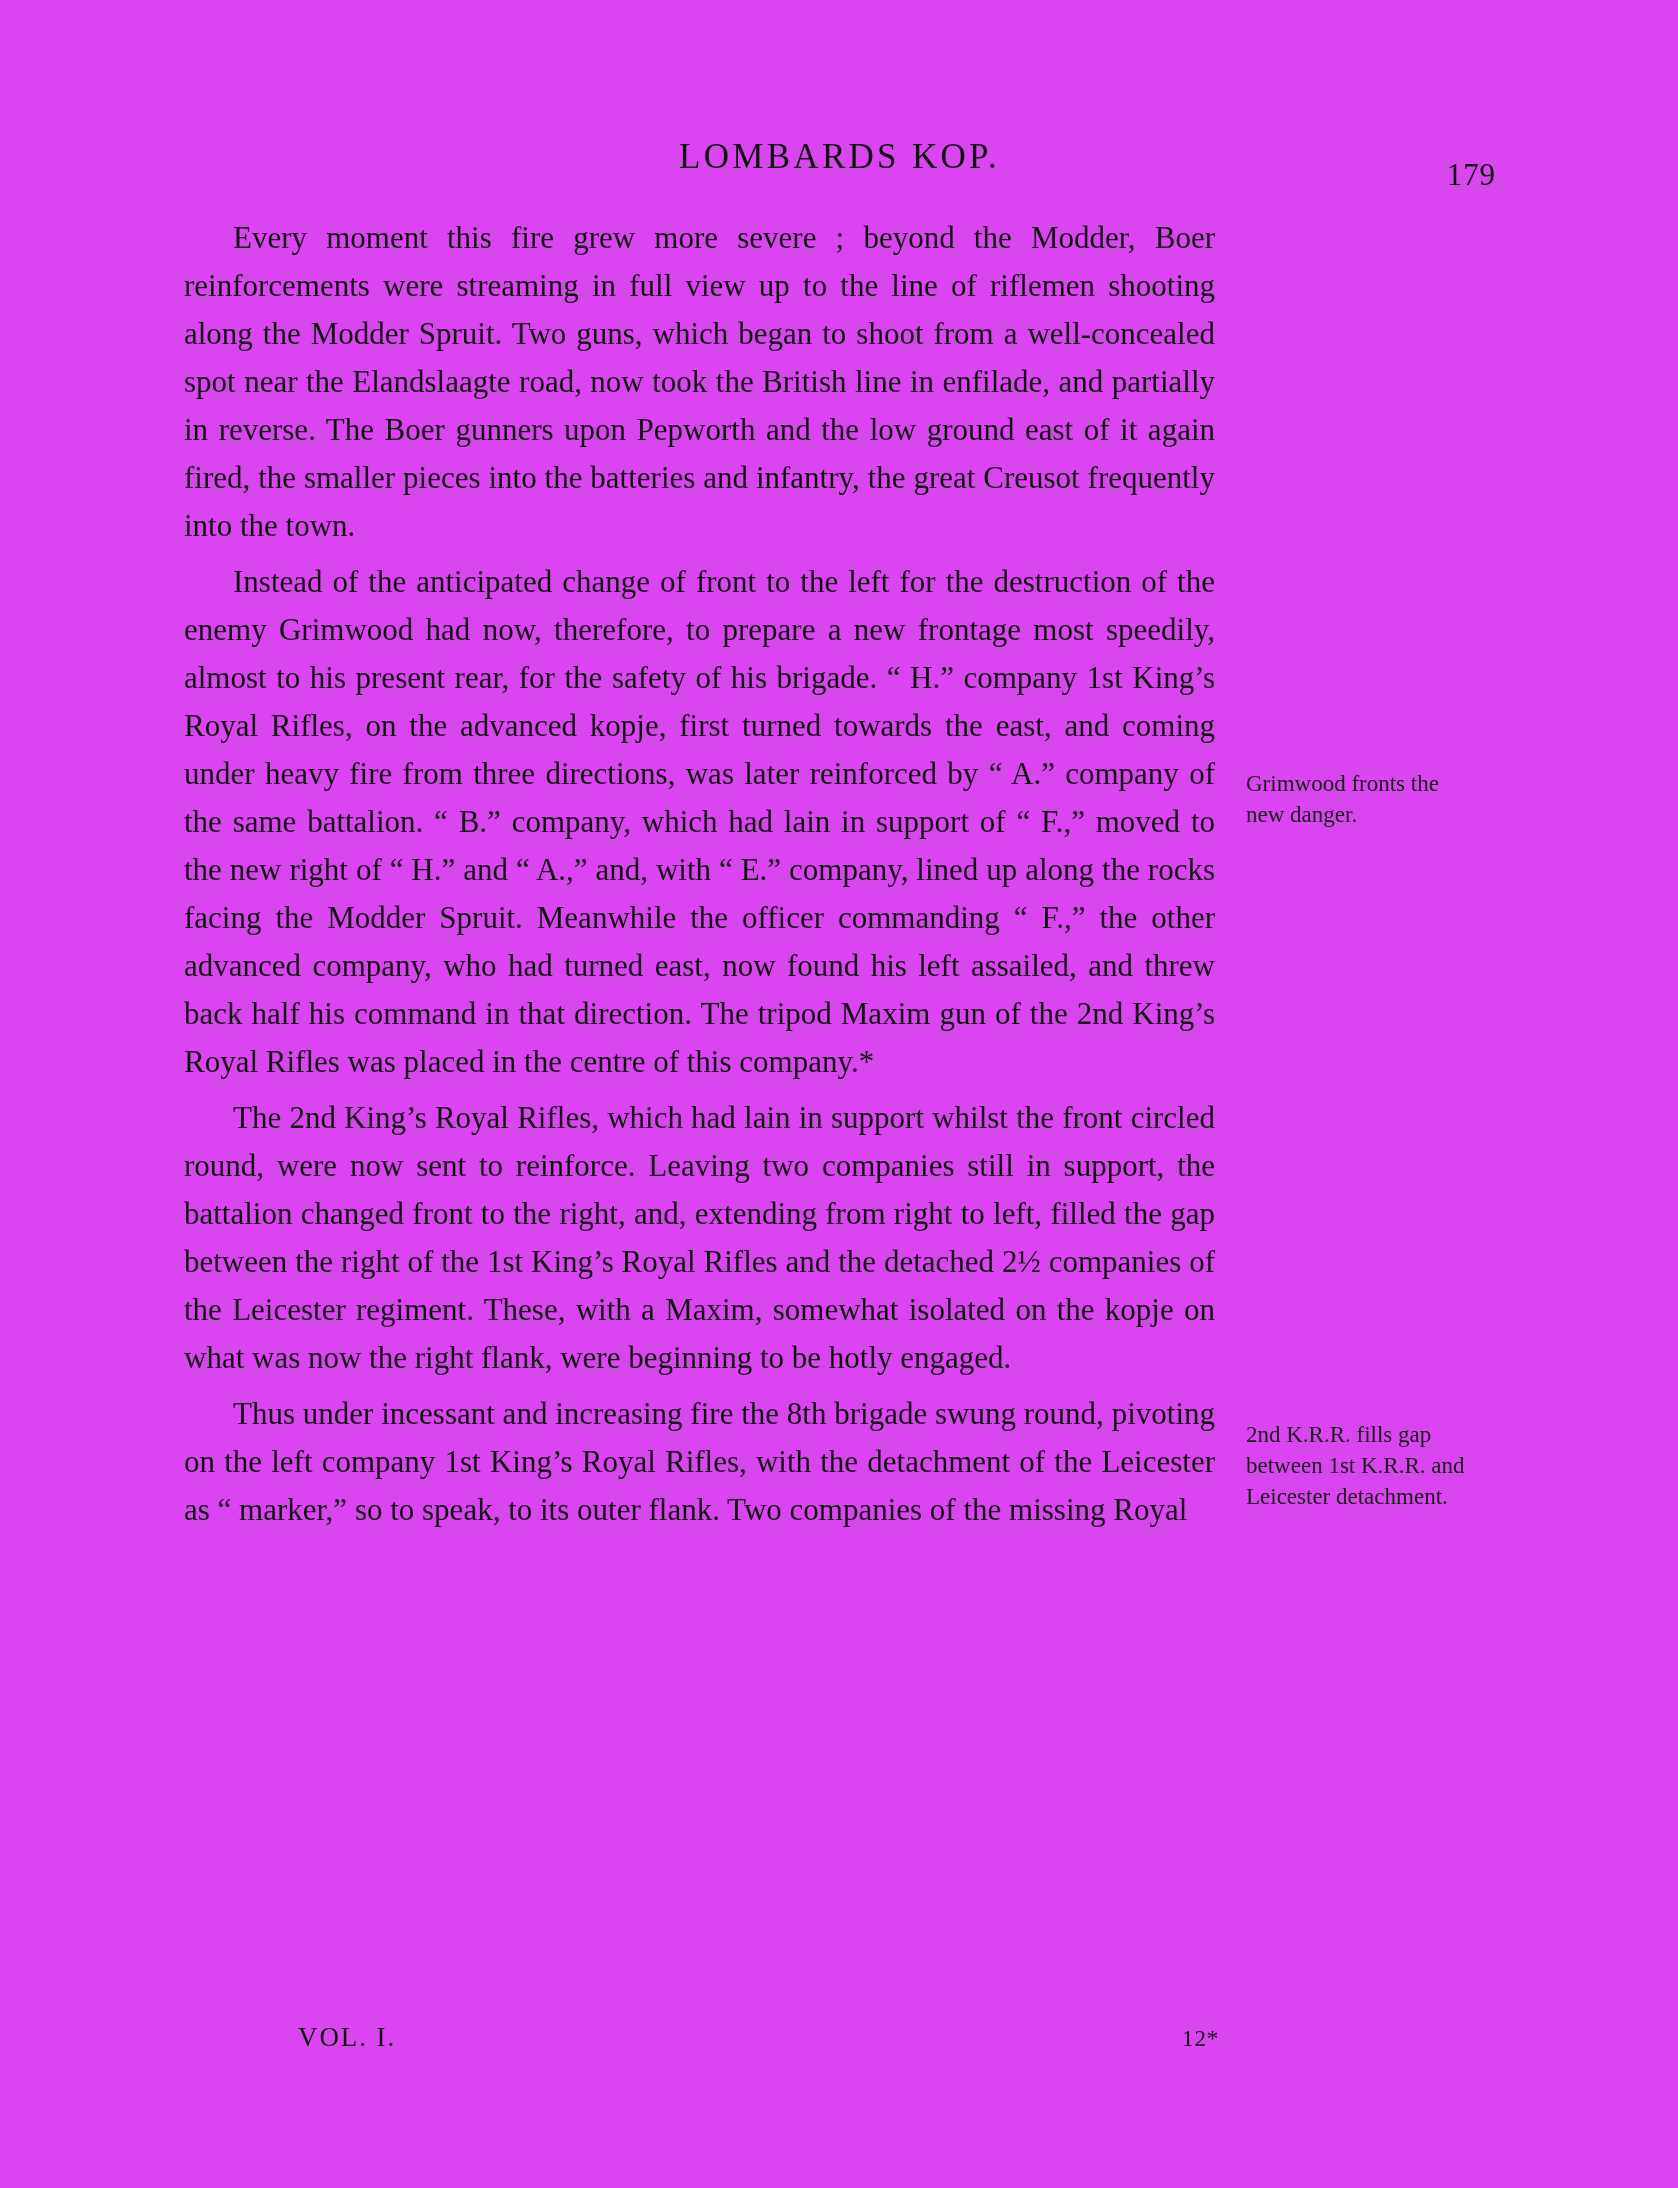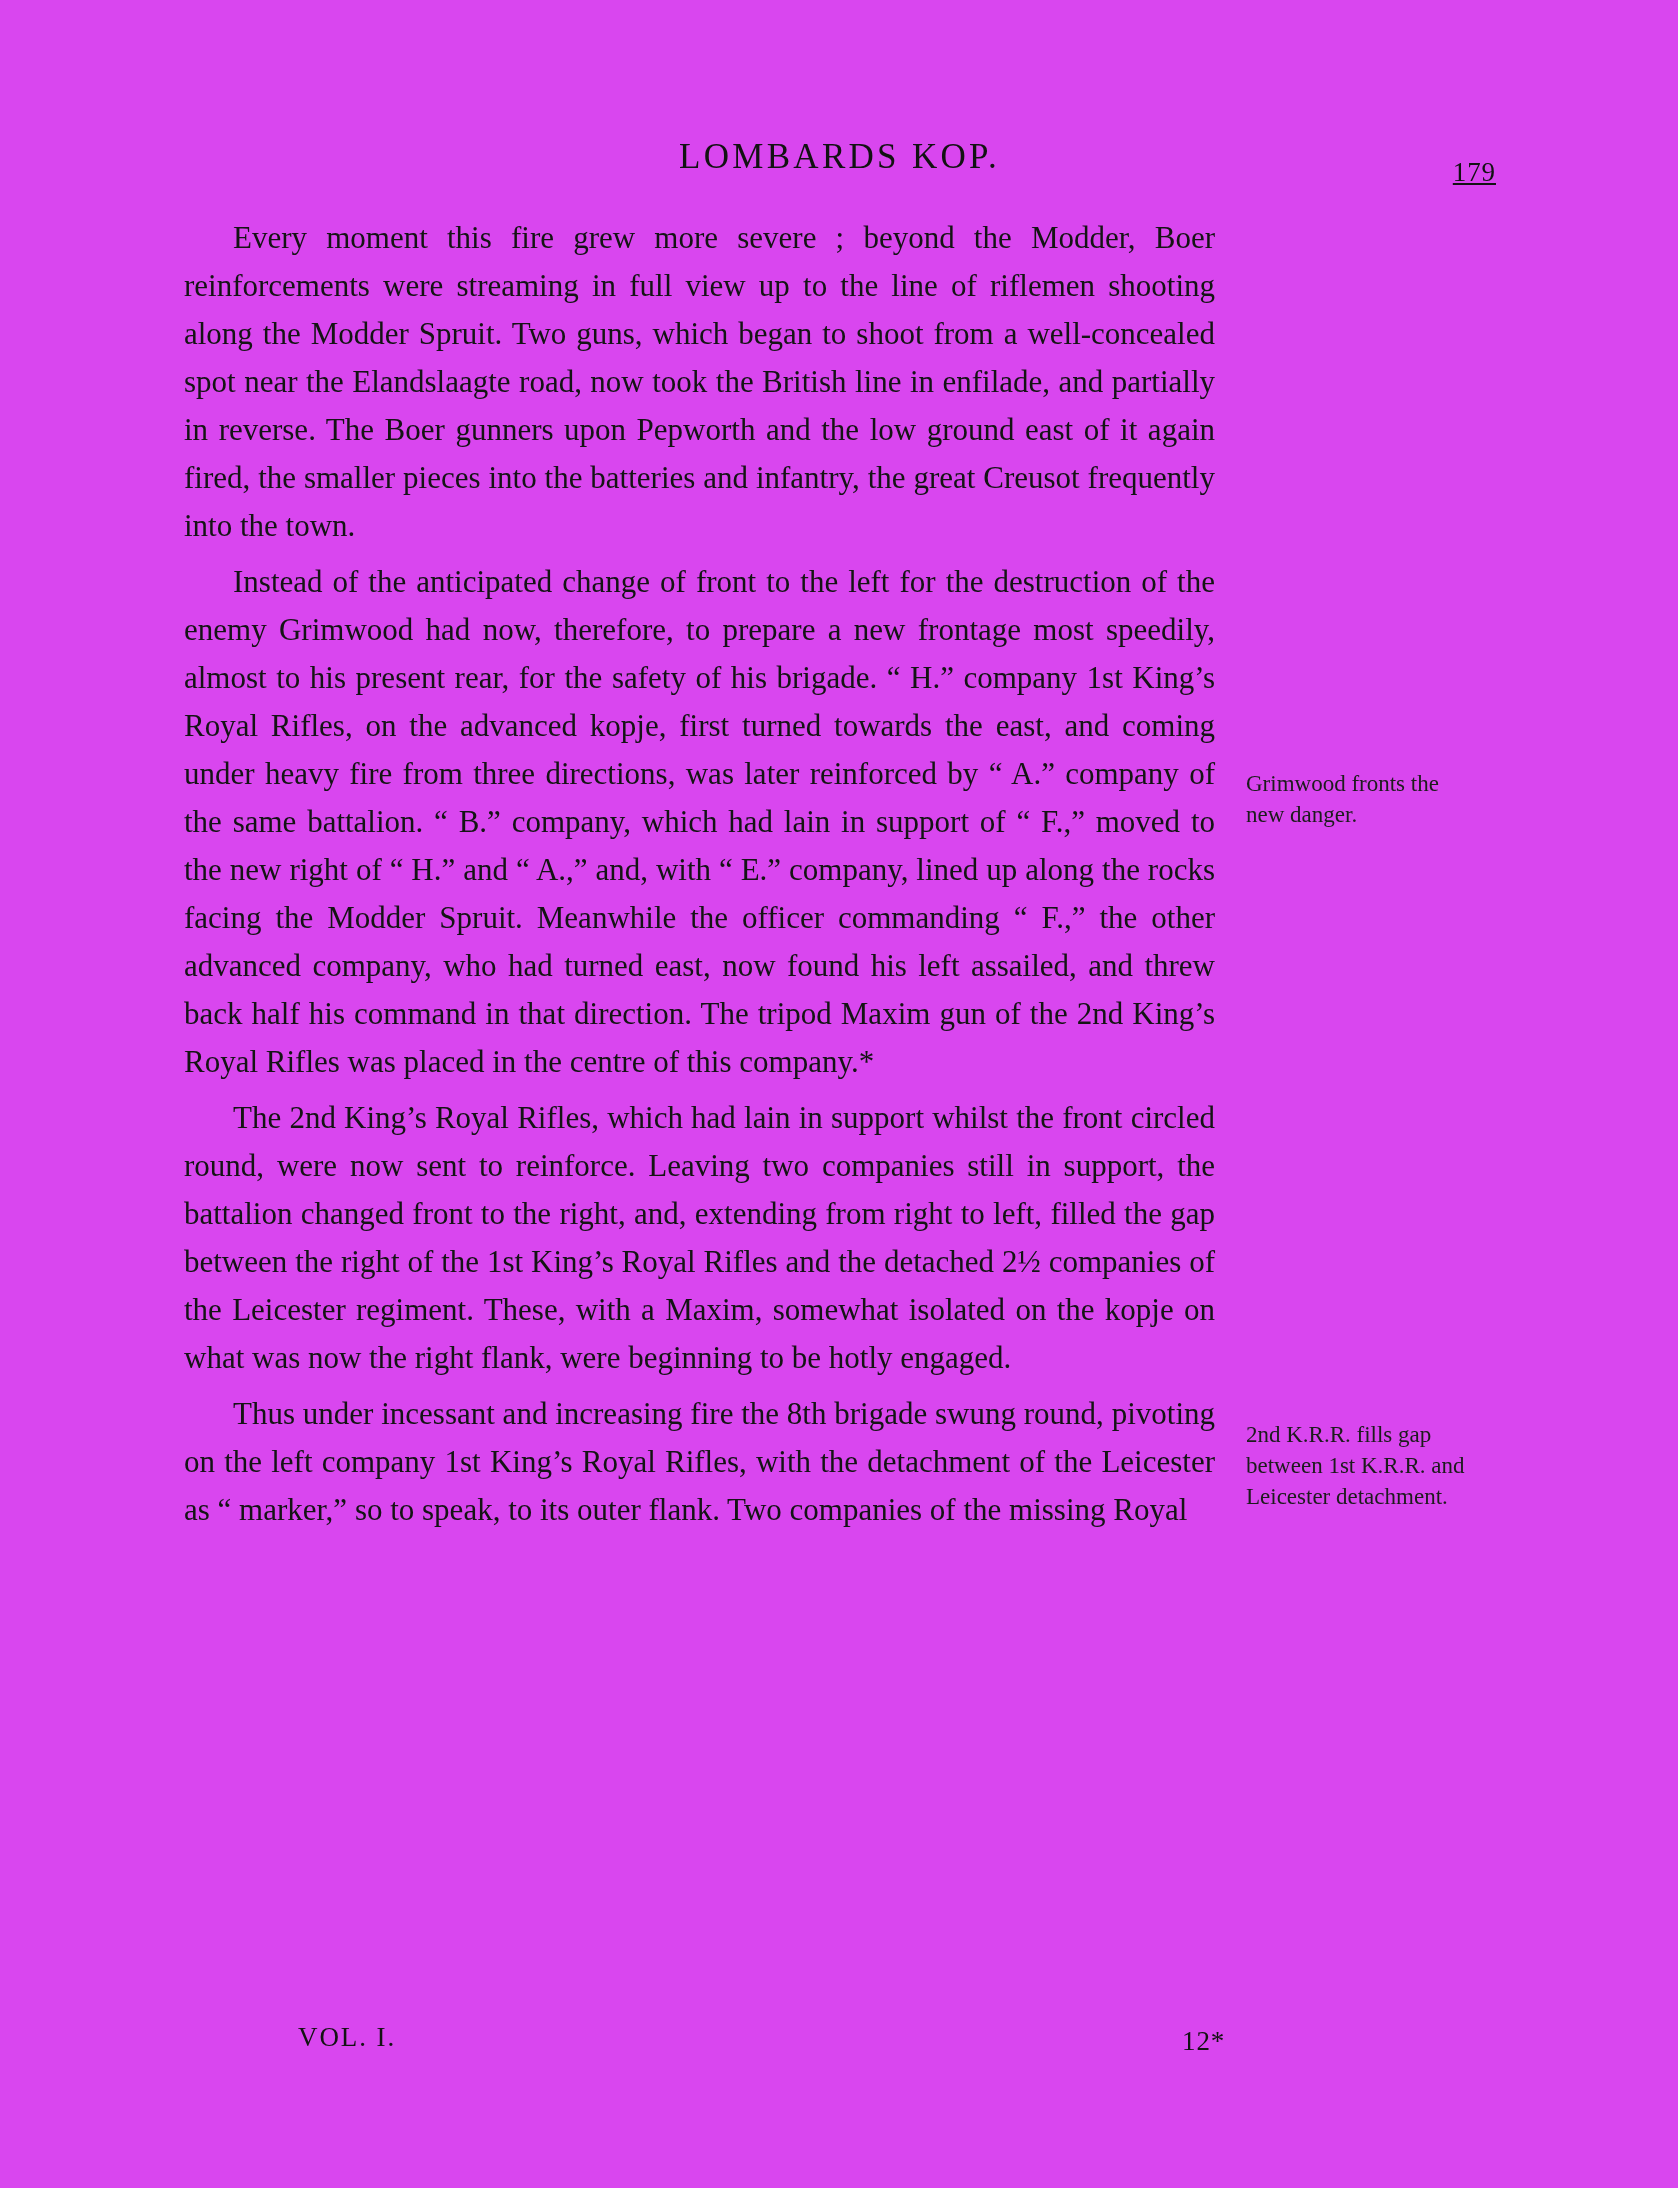--- a/index.html
+++ b/index.html
@@ -24,24 +24,23 @@
     width: 1679px;
     text-align: center;
     font-size: 35px;
     letter-spacing: 3.3px;
     color: #121212;
   }
   .folio {
     position: absolute;
     top: 157px;
     right: 183px;
-    font-size: 27px;
+    font-size: 31px;
     letter-spacing: 0.9px;
     color: #121212;
-    text-decoration: underline;
   }
   
   .col {
     position: absolute;
     left: 184px;
     top: 214px;
     width: 1031px;
   }
   p.body {
     margin: 0 0 0 0;
@@ -84,21 +83,21 @@
     left: 298px;
     top: 2022px;
     font-size: 27px;
     letter-spacing: 1.9px;
     color: #131313;
   }
   .signature {
     position: absolute;
     left: 1182px;
     top: 2026px;
-    font-size: 27px;
+    font-size: 23px;
     letter-spacing: 0.9px;
     color: #131313;
   }
 </style>
 </head>
 <body>
 
 <div class="page">
 
   <div class="running-head">LOMBARDS KOP.</div>

